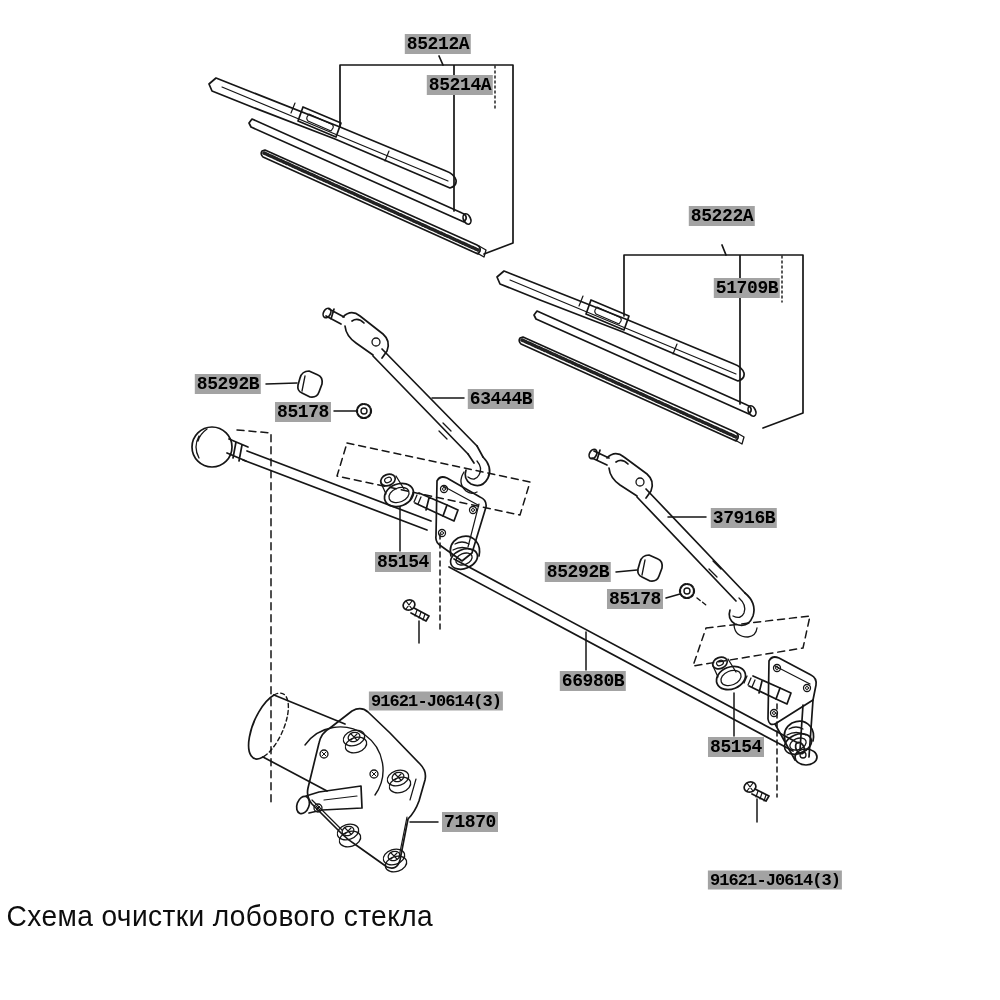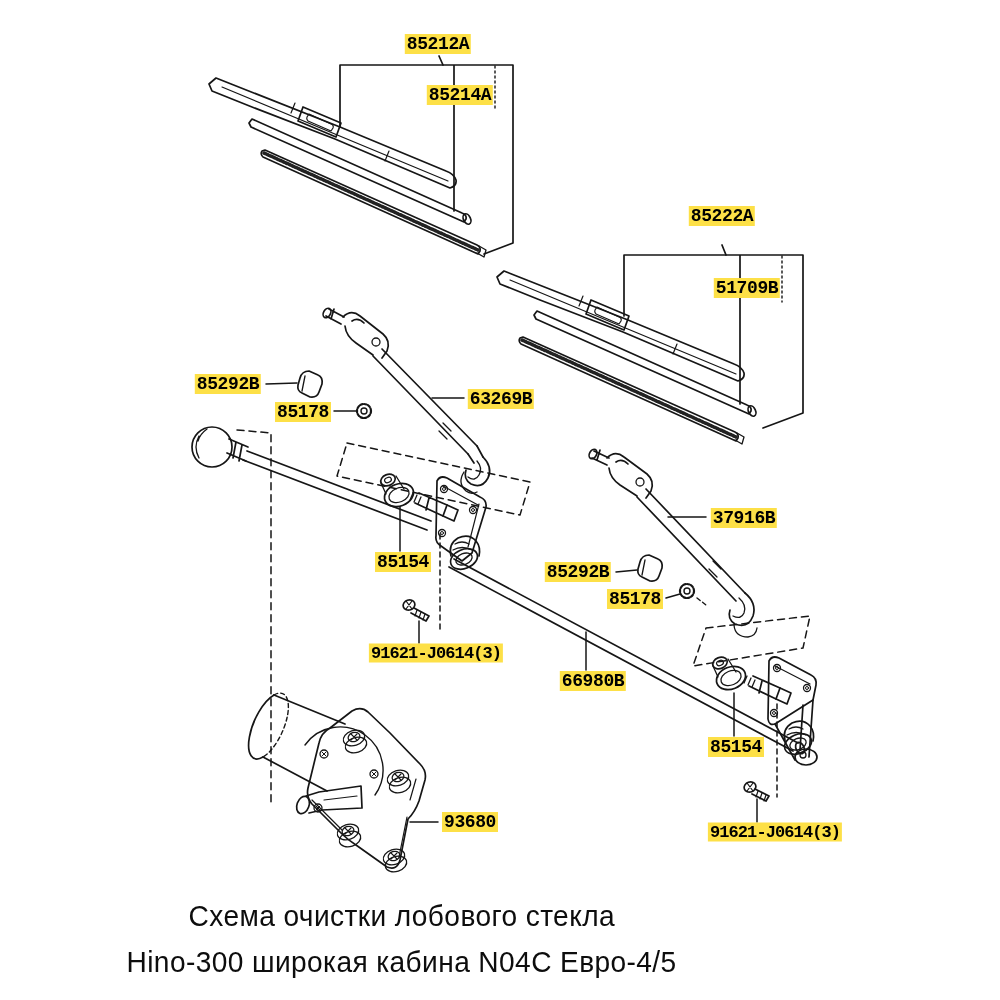--- a/index.html
+++ b/index.html
@@ -4,25 +4,25 @@
 <style>
   html,body{margin:0;padding:0;background:#ffffff;}
   body{width:1000px;height:1000px;position:relative;overflow:hidden;
        font-family:"Liberation Sans",sans-serif;}
   .stage{position:absolute;left:0;top:0;width:1000px;height:1000px;}
   svg.linework{position:absolute;left:0;top:0;}
   .part-label{
     position:absolute;transform:translate(-50%,-50%);
     font-family:"Liberation Mono","DejaVu Sans Mono",monospace;
     font-weight:700;font-size:18px;line-height:1;color:#000;
-    background:#fde047;padding:1px 2px;white-space:nowrap;letter-spacing:-0.4px;
+    background:#a3a3a3;padding:1px 2px;white-space:nowrap;letter-spacing:-0.4px;
   }
-  .part-label.long{font-size:17px;letter-spacing:-0.9px;}
+  .part-label.long{font-size:17px;letter-spacing:-0.9px;margin-top:48px;}
   .caption-line{
-    position:absolute;left:0;width:804px;text-align:center;color:#0d0d0d;
+    position:absolute;left:0;width:804px;color:#0d0d0d;
     font-size:29px;letter-spacing:0.4px;line-height:1;text-decoration:underline;
   }
   .caption-line .inner{display:inline-block;transform:scaleX(0.97);}
 </style>
 </head>
 <body>
 
 <div class="stage">
 
 <svg class="linework" width="1000" height="1000" viewBox="0 0 1000 1000" fill="none" stroke="#161616" stroke-width="1.7" stroke-linecap="round" stroke-linejoin="round">
@@ -252,36 +252,33 @@
     <path d="M400,507 L400,551"></path>
     <path d="M419,621 L419,643"></path>
     <path d="M586,632 L586,670"></path>
     <path d="M734,693 L734,736"></path>
     <path d="M410,822 L438,822"></path>
     <path d="M757,799 L757,822"></path>
   </g>
 </svg>
 
 <div class="part-label" style="left:438px;top:44px">85212A</div>
-<div class="part-label" style="left:460px;top:95px">85214A</div>
+<div class="part-label" style="left:460px;top:85px">85214A</div>
 <div class="part-label" style="left:722px;top:216px">85222A</div>
 <div class="part-label" style="left:747px;top:288px">51709B</div>
 <div class="part-label" style="left:228px;top:384px">85292B</div>
 <div class="part-label" style="left:303px;top:412px">85178</div>
-<div class="part-label" style="left:501px;top:399px">63269B</div>
+<div class="part-label" style="left:501px;top:399px">63444B</div>
 <div class="part-label" style="left:744px;top:518px">37916B</div>
 <div class="part-label" style="left:403px;top:562px">85154</div>
 <div class="part-label" style="left:578px;top:572px">85292B</div>
 <div class="part-label" style="left:635px;top:599px">85178</div>
 <div class="part-label long" style="left:436px;top:653px">91621-J0614(3)</div>
 <div class="part-label" style="left:593px;top:681px">66980B</div>
 <div class="part-label" style="left:736px;top:747px">85154</div>
-<div class="part-label" style="left:470px;top:822px">93680</div>
+<div class="part-label" style="left:470px;top:822px">71870</div>
 <div class="part-label long" style="left:775px;top:832px">91621-J0614(3)</div>
 
 <div class="caption-line" style="top:902px">
   <span class="inner">Схема очистки лобового стекла</span>
 </div>
-<div class="caption-line" style="top:948px">
-  <span class="inner">Hino-300 широкая кабина N04C Евро-4/5</span>
+
 </div>
 
-</div>
-
 </body></html>

